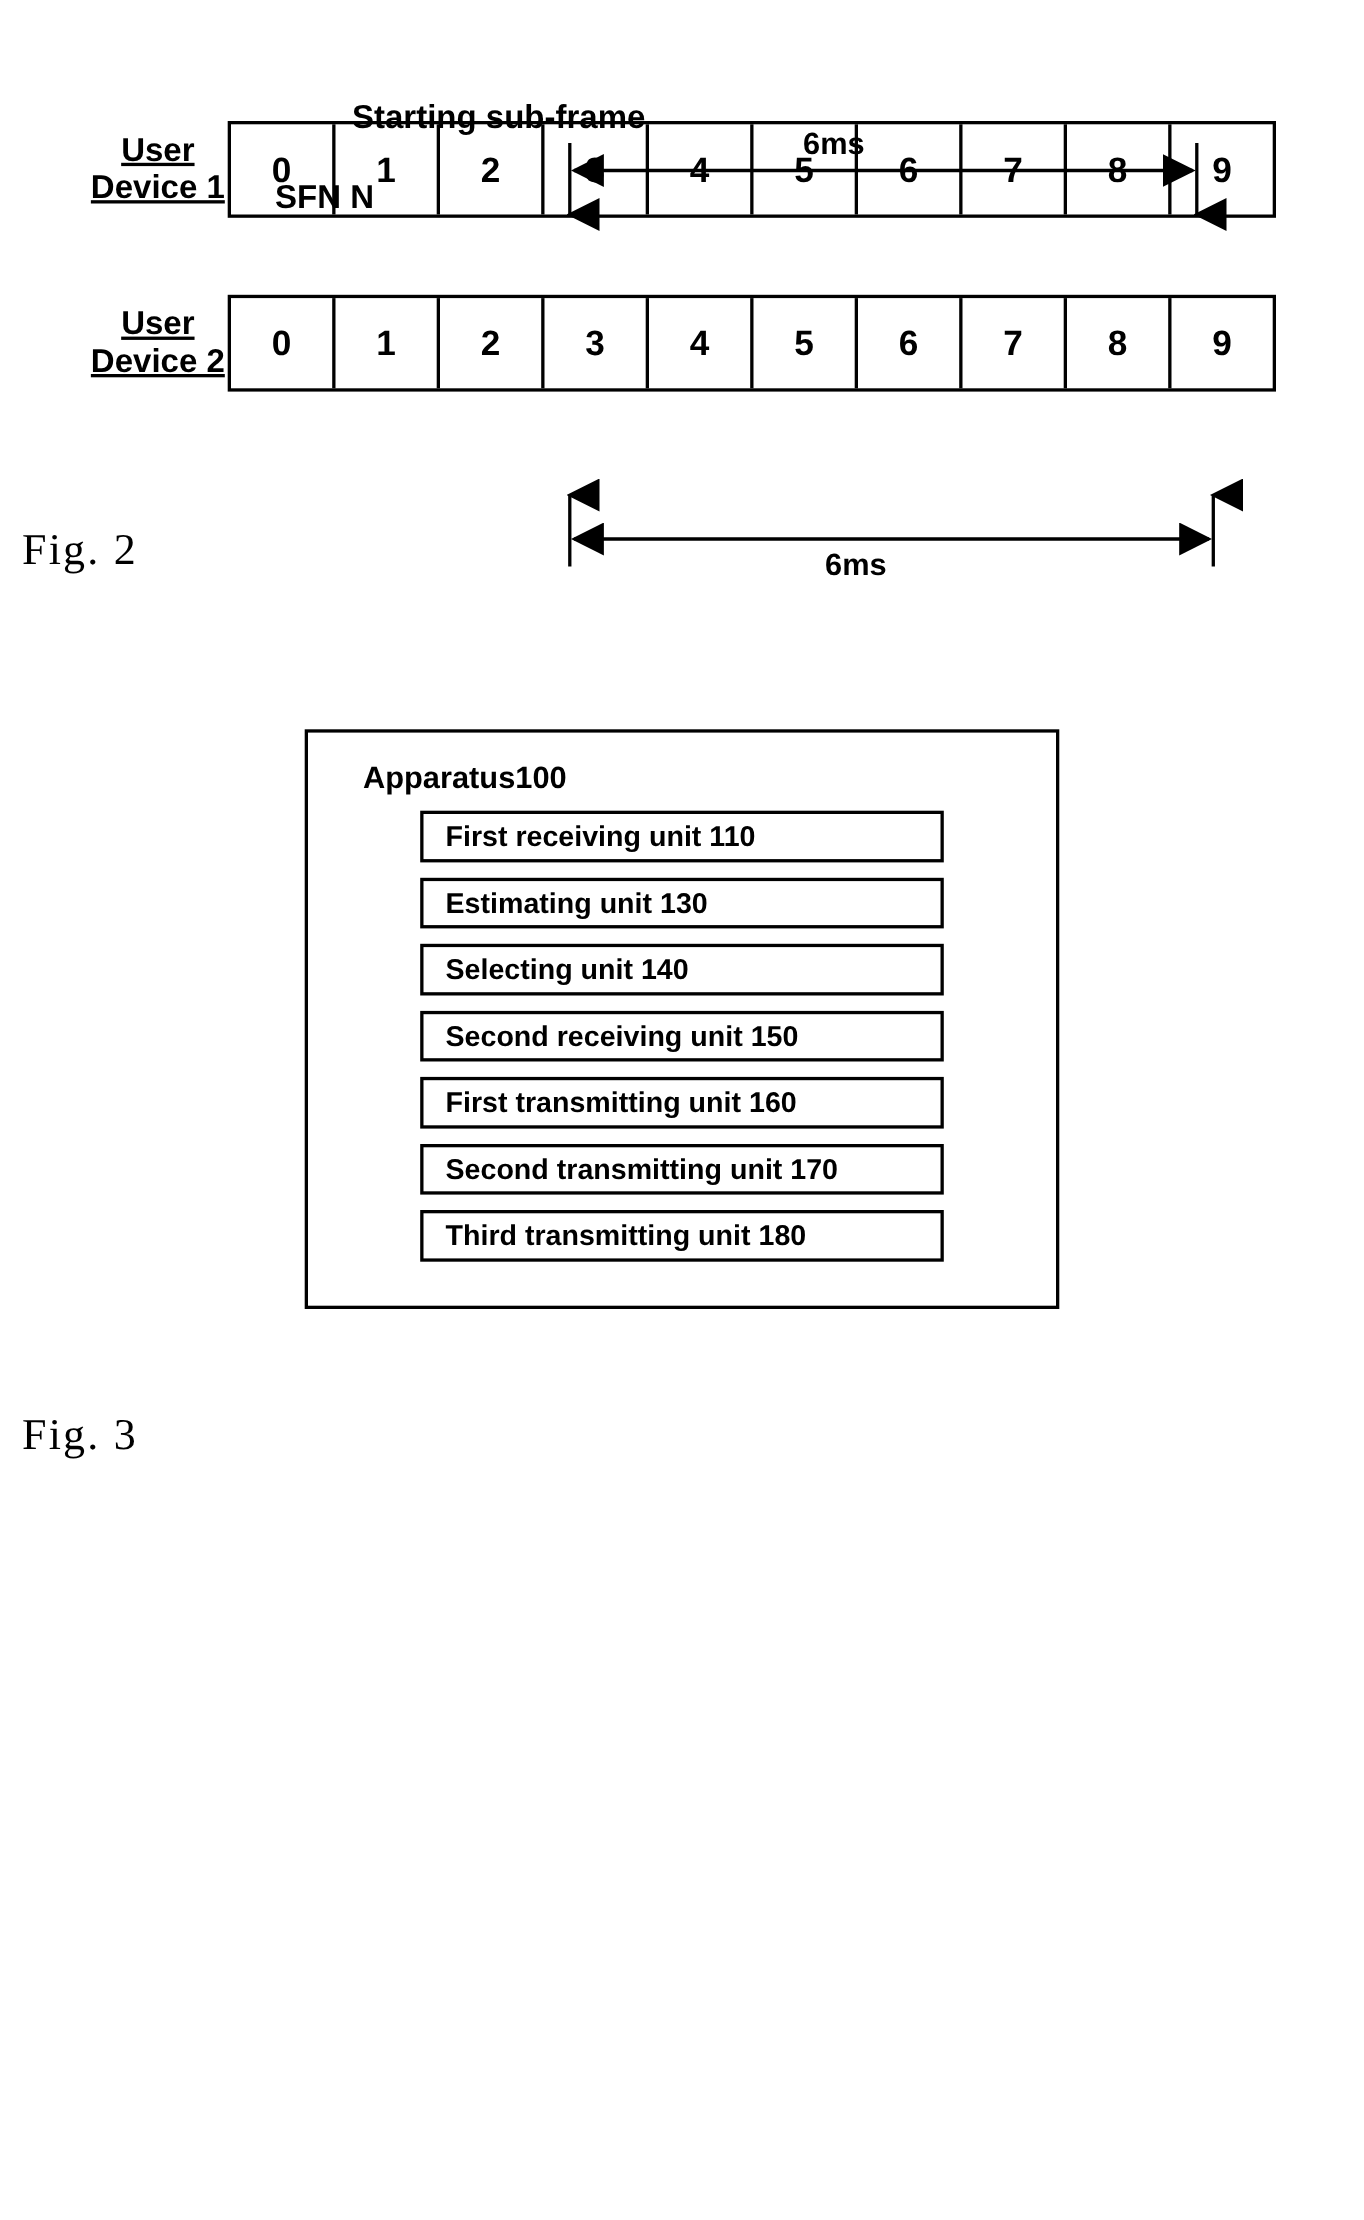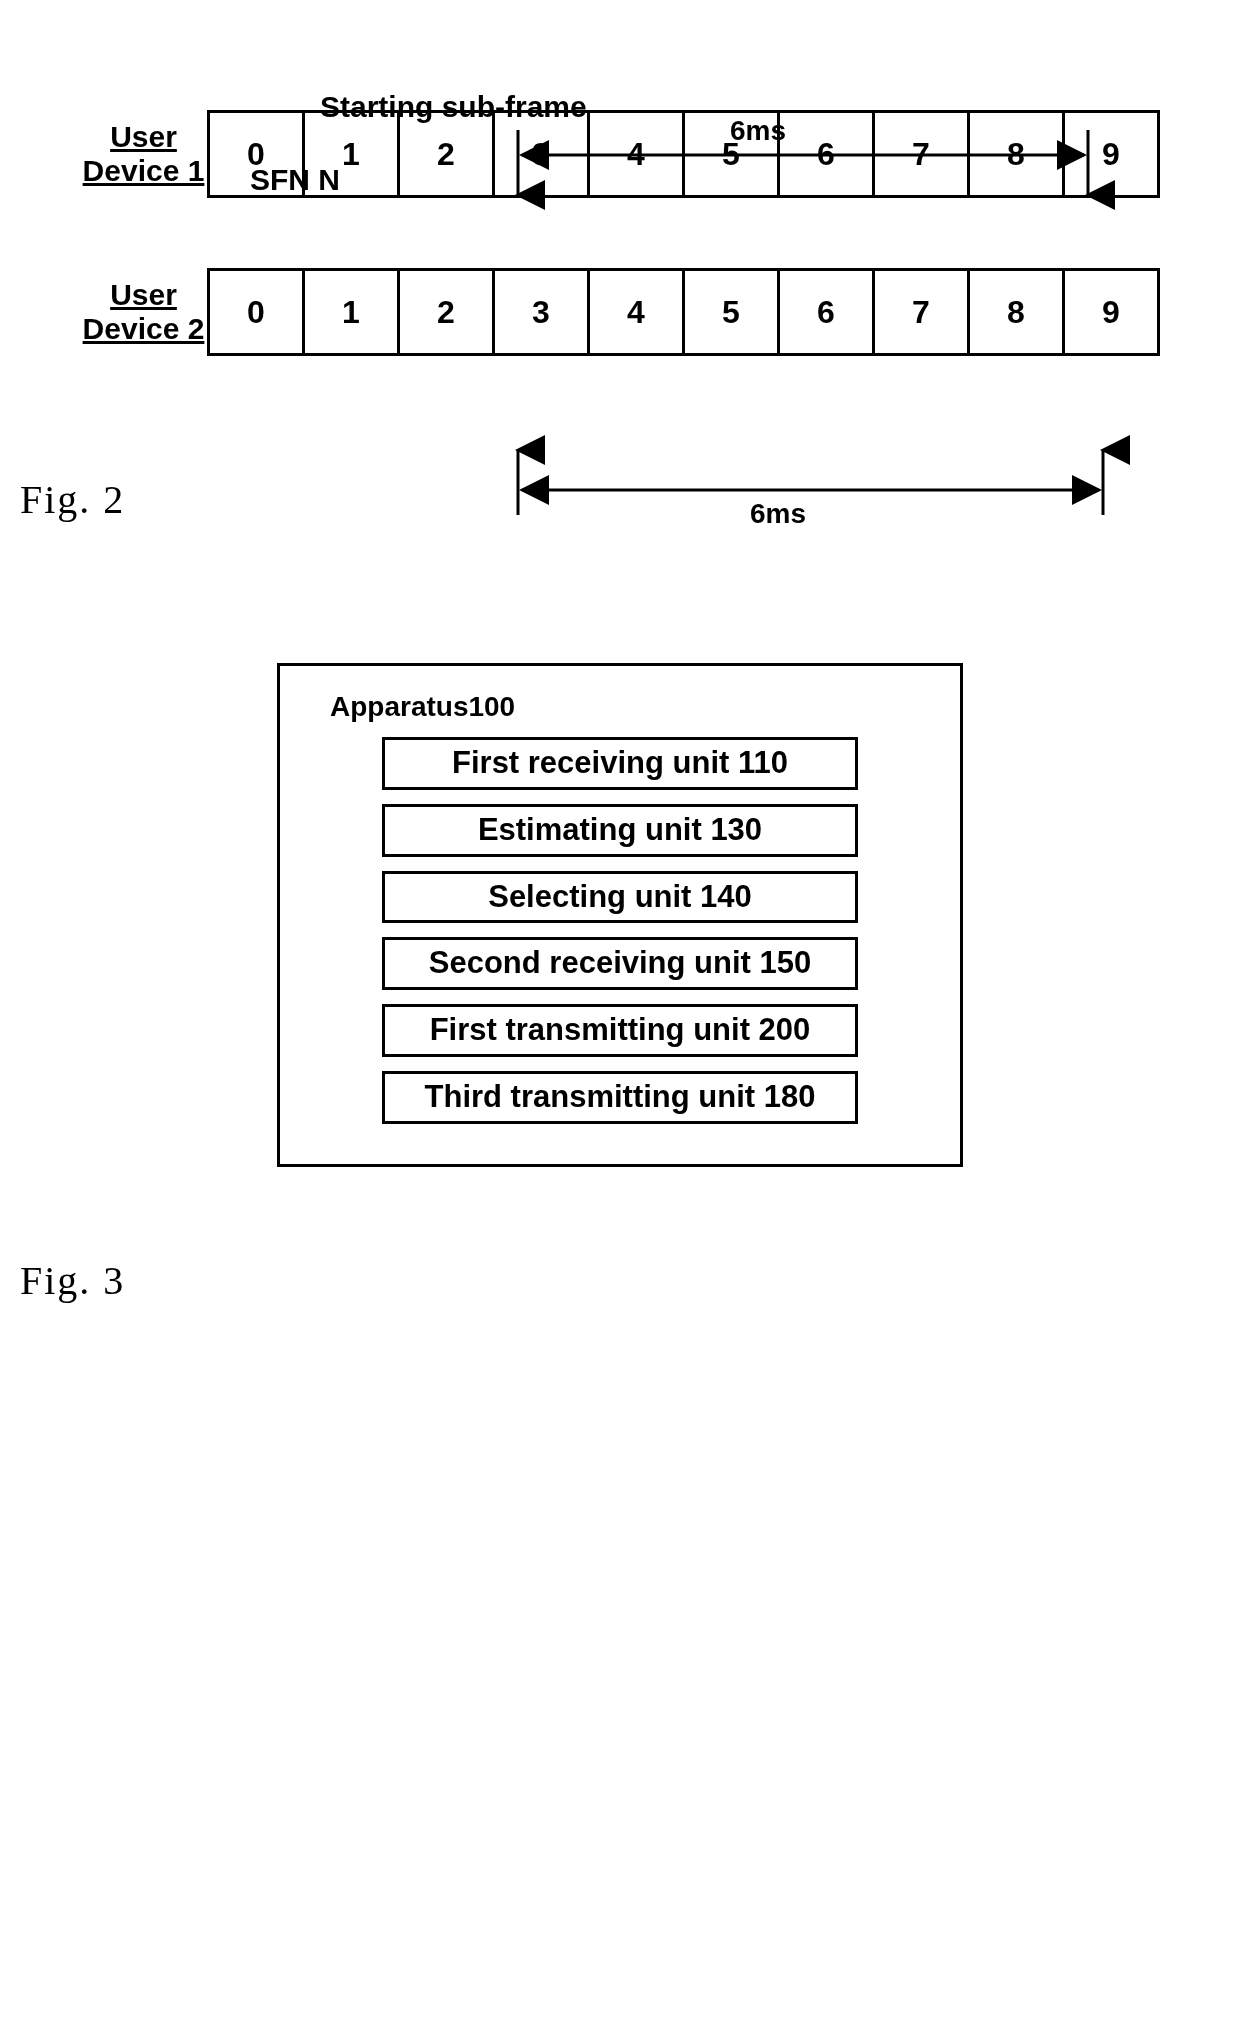--- a/index.html
+++ b/index.html
@@ -103,23 +103,23 @@
     font-weight: bold;
     font-size: 28px;
     margin-bottom: 10px;
     margin-left: 10px;
   }
   .unit-box {
     border: 3px solid #000;
     width: 430px;
     margin: 14px auto 0 auto;
     padding: 4px 20px;
-    text-align: center;
-    font-weight: bold;
-    font-size: 31px;
+    text-align: left;
+    font-weight: bold;
+    font-size: 26px;
     line-height: 1.25;
   }
   .fig3-caption {
     text-align: left;
     font-size: 40px;
     font-family: "Times New Roman", serif;
     margin-top: 90px;
     letter-spacing: 2px;
   }
 </style>
@@ -199,18 +199,19 @@
 
 <div class="fig-caption">Fig. 2</div>
 
 <div class="fig3-outer">
   <div class="apparatus-box">
     <div class="apparatus-title">Apparatus100</div>
     <div class="unit-box">First receiving unit 110</div>
     <div class="unit-box">Estimating unit 130</div>
     <div class="unit-box">Selecting unit 140</div>
     <div class="unit-box">Second receiving unit 150</div>
-    <div class="unit-box">First transmitting unit 200</div>
+    <div class="unit-box">First transmitting unit 160</div>
+    <div class="unit-box">Second transmitting unit 170</div>
     <div class="unit-box">Third transmitting unit 180</div>
   </div>
 </div>
 
 <div class="fig3-caption">Fig. 3</div>
 
 </body></html>

